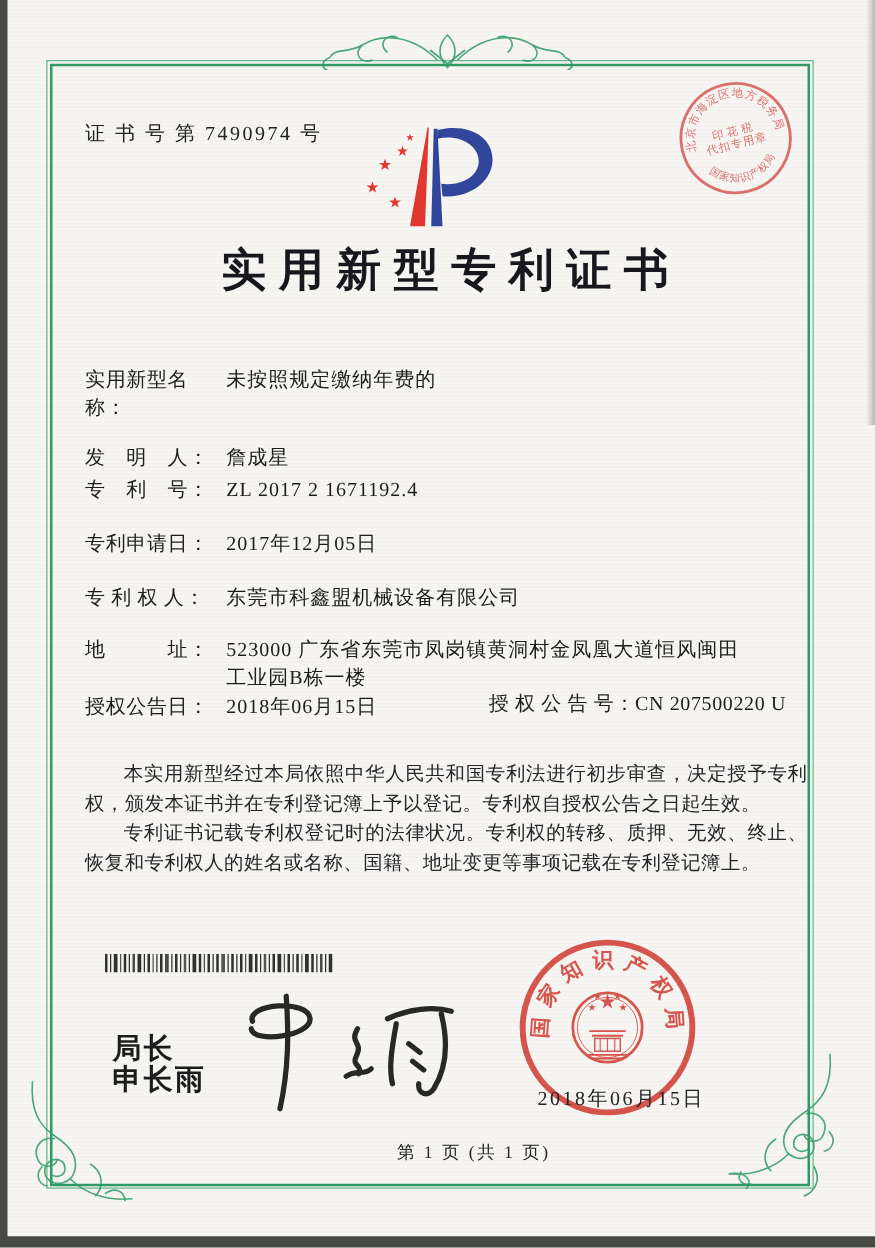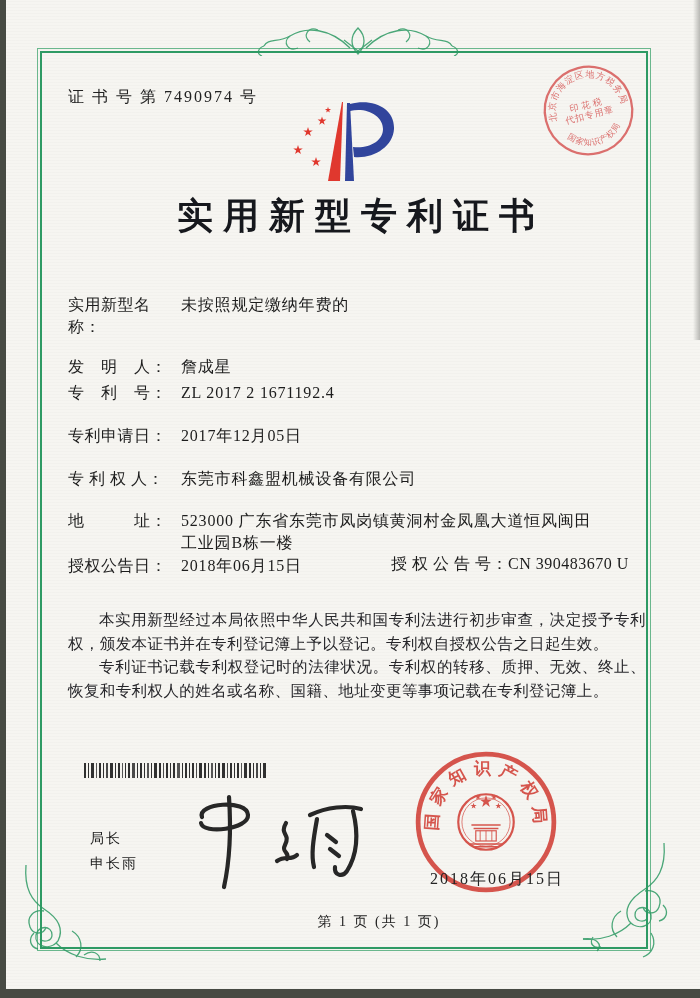--- a/index.html
+++ b/index.html
@@ -20,40 +20,40 @@
   .frame-thin{
     position:absolute;left:31px;top:48px;width:612px;height:901px;
     border:1px solid #6ab78d;
   }
   .frame-thick{
     position:absolute;left:34px;top:51px;width:604px;height:894px;
     border:2px solid #2e9a64;
   }
   .ornament{position:absolute;}
   .cert-no{
-    position:absolute;left:62px;top:87px;
+    position:absolute;left:62px;top:97px;
     font-size:16px;color:#222;letter-spacing:2px;
   }
   .logo{position:absolute;left:286px;top:100px;width:108px;height:85px;}
   .title{
     position:absolute;left:0;top:192px;width:700px;text-align:center;
     font-size:36px;font-weight:bold;color:#16181d;letter-spacing:10px;text-indent:10px;
   }
   .fields{position:absolute;left:62px;top:294px;width:580px;font-size:16px;color:#1d1d1d;}
   .field-row{position:absolute;left:0;display:flex;line-height:22px;}
   .field-label{width:113px;flex:none;letter-spacing:0.5px;}
   .field-value{white-space:pre-line;letter-spacing:0.8px;}
   .grant-pub{position:absolute;left:323px;top:259px;line-height:22px;letter-spacing:0.5px;}
   .paragraphs{
     position:absolute;left:62px;top:608px;width:578px;
     font-size:15.5px;line-height:23.6px;color:#26262a;text-align:justify;
   }
   .paragraphs p{margin:0;text-indent:2em;letter-spacing:0.4px;}
   .barcode{position:absolute;left:78px;top:763px;width:182px;height:15px;}
-  .director{position:absolute;left:84px;top:826px;font-size:14px;font-weight:normal;color:#1c1c1c;letter-spacing:2px;line-height:25px;}
+  .director{position:absolute;left:84px;top:826px;font-size:23px;font-weight:bold;color:#1c1c1c;letter-spacing:2px;line-height:25px;}
   .signature{position:absolute;left:183px;top:793px;width:178px;height:98px;}
   .seal{position:absolute;left:407px;top:749px;width:146px;height:146px;mix-blend-mode:multiply;opacity:0.92;}
   .seal-date{
     position:absolute;left:424px;top:869px;font-size:16px;color:#242424;
     letter-spacing:2px;z-index:5;
   }
   .tax-stamp{position:absolute;left:535px;top:63px;width:95px;height:95px;mix-blend-mode:multiply;opacity:0.85;transform:rotate(-14deg);}
   .footer{
     position:absolute;left:31px;top:913px;width:684px;text-align:center;
     font-size:14px;color:#222;letter-spacing:2px;
@@ -155,21 +155,21 @@
     <div class="field-row" style="top:216px">
       <span class="field-label">地　　　址：</span>
       <span class="field-value">523000 广东省东莞市凤岗镇黄洞村金凤凰大道恒风闽田
 工业园B栋一楼</span>
     </div>
     <div class="field-row" style="top:261px">
       <span class="field-label">授权公告日：</span>
       <span class="field-value">2018年06月15日</span>
     </div>
     <div class="grant-pub">
-      <span>授 权 公 告 号：</span><span>CN 390483670 U</span>
+      <span>授 权 公 告 号：</span><span>CN 207500220 U</span>
     </div>
   </div>
 
   <div class="paragraphs">
     <p>本实用新型经过本局依照中华人民共和国专利法进行初步审查，决定授予专利权，颁发本证书并在专利登记簿上予以登记。专利权自授权公告之日起生效。</p>
     <p>专利证书记载专利权登记时的法律状况。专利权的转移、质押、无效、终止、恢复和专利权人的姓名或名称、国籍、地址变更等事项记载在专利登记簿上。</p>
   </div>
 
   <svg class="barcode" viewBox="0 0 182 15" preserveAspectRatio="none">
     <g fill="#303030">

